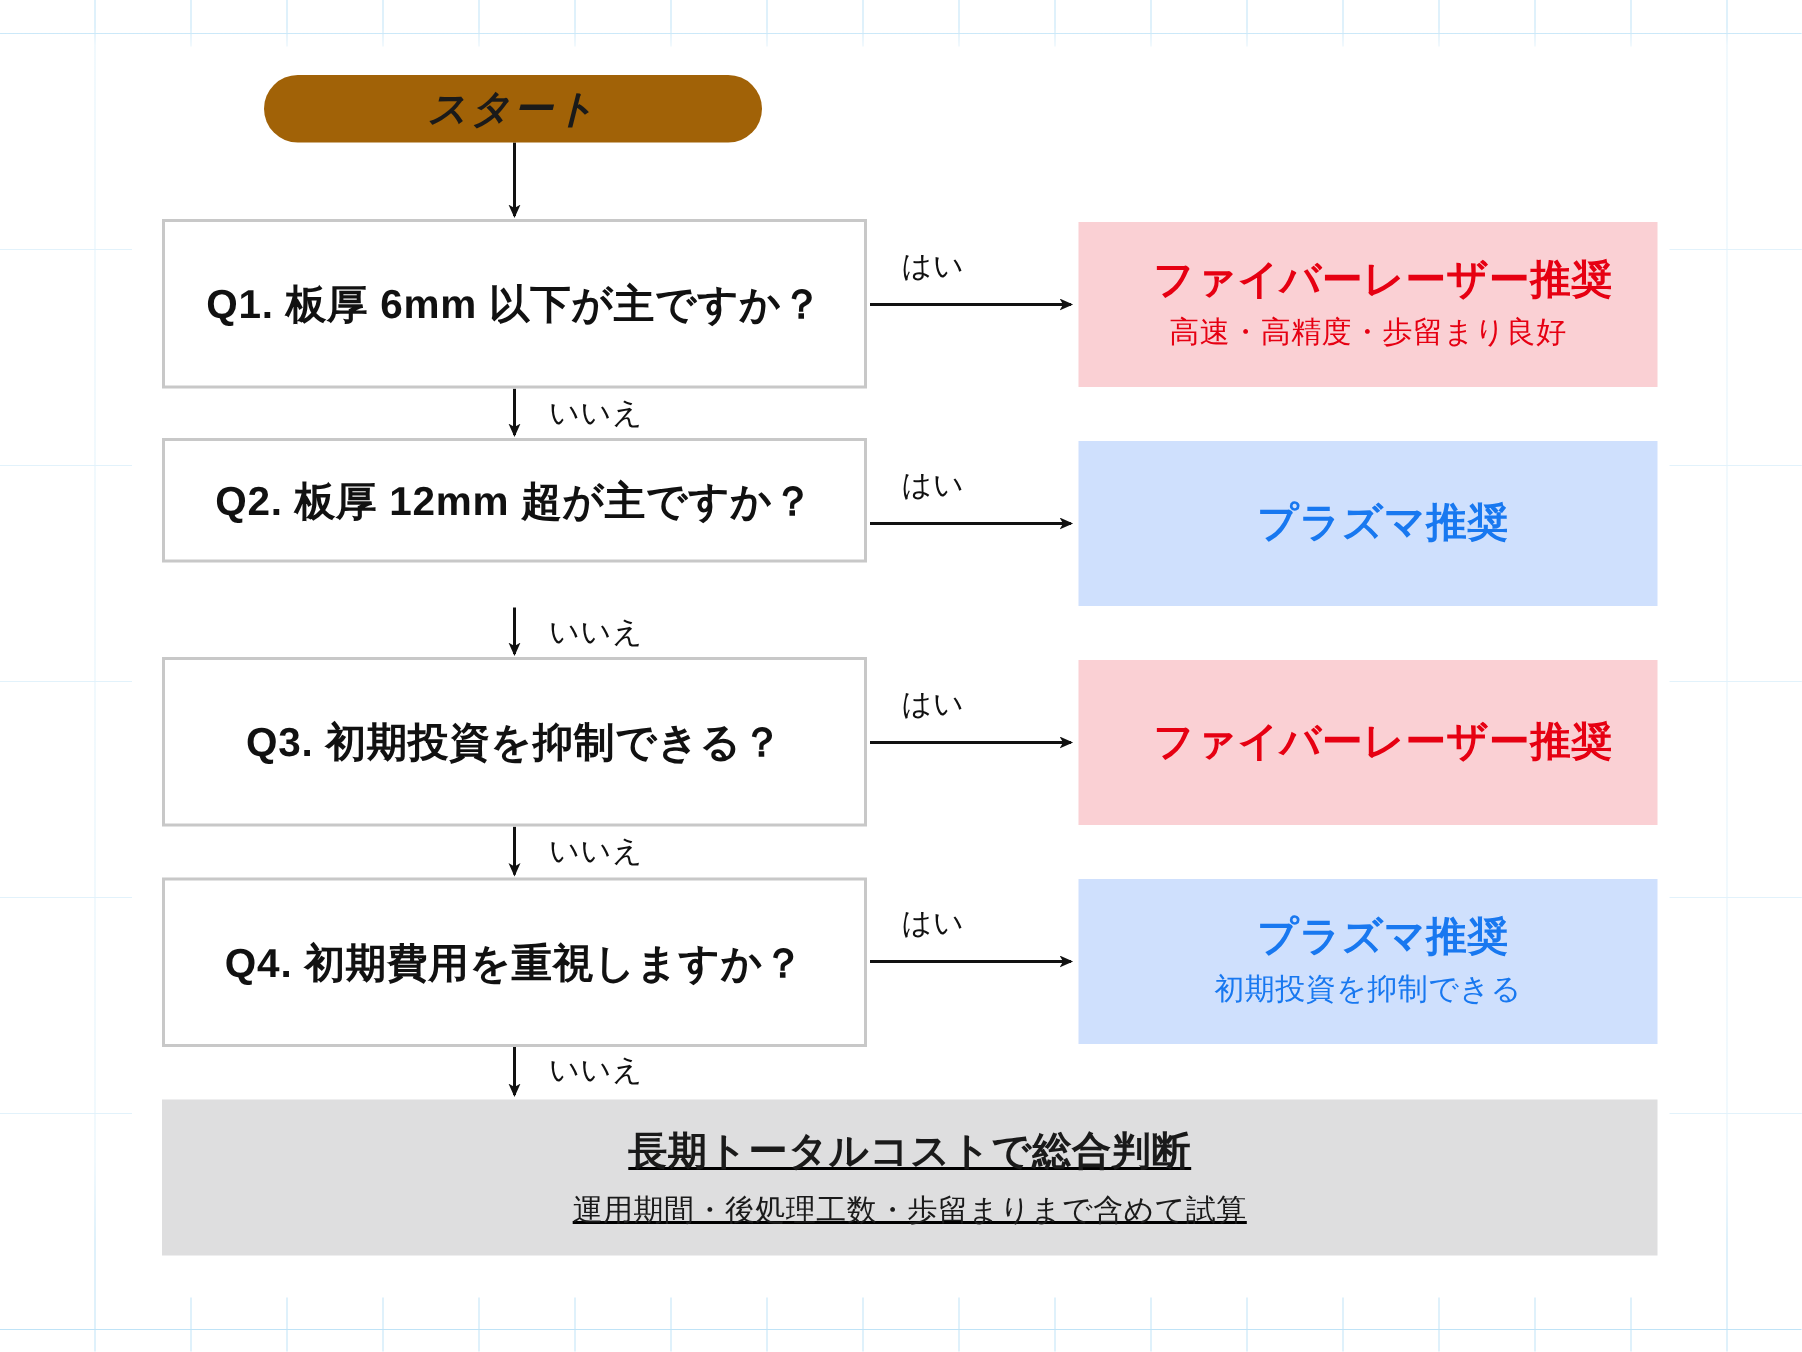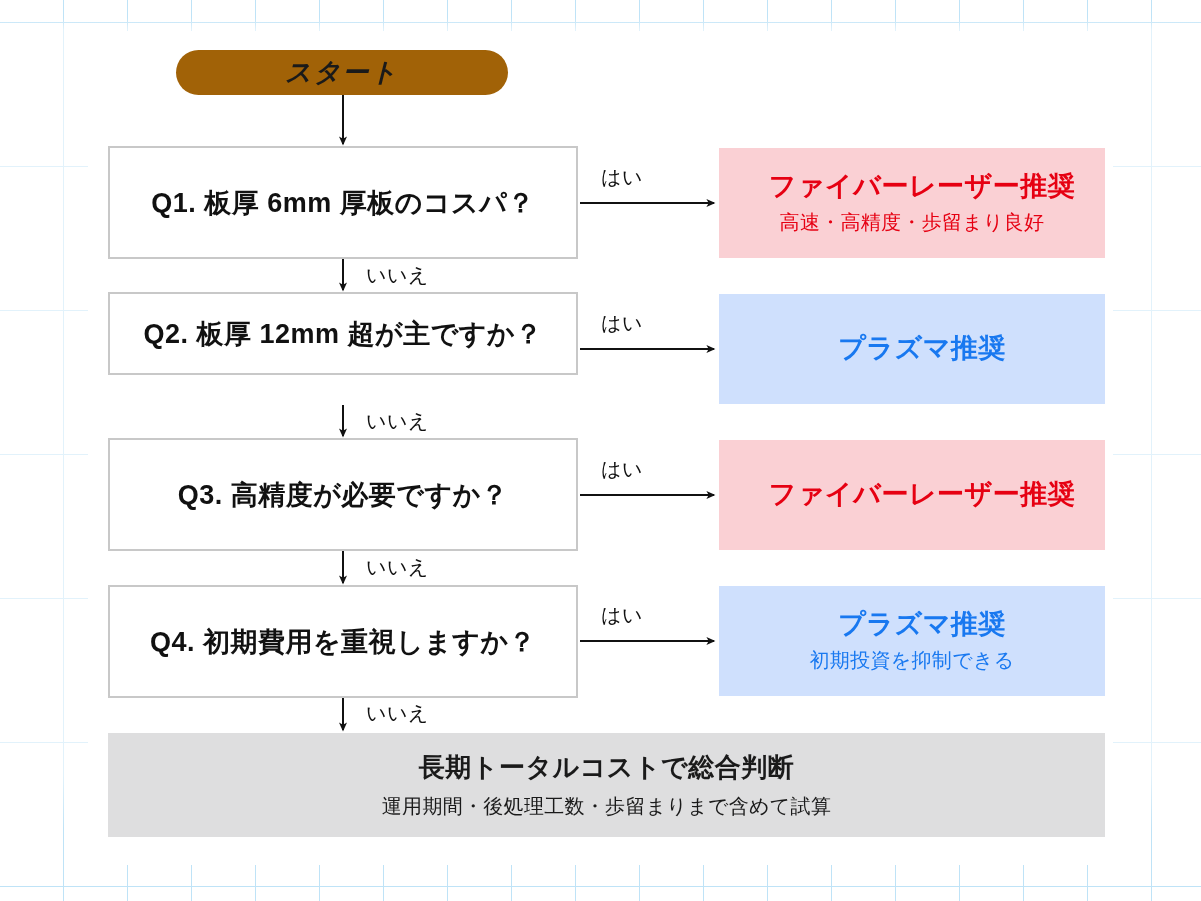--- a/index.html
+++ b/index.html
@@ -52,21 +52,21 @@
   }
   .resbox .res-title{font-weight:bold;font-size:27px;letter-spacing:.5px;line-height:1.18;margin-left:20px;}
   .resbox .res-sub{font-size:20px;letter-spacing:.3px;line-height:1.3;margin-top:6px;}
   .resbox.pink{background:#fad0d4;}
   .resbox.pink .res-title,.resbox.pink .res-sub{color:#e60012;}
   .resbox.blue{background:#cfe0fd;text-align:center;}
   .resbox.blue .res-title,.resbox.blue .res-sub{color:#1878f0;}
 
   .finalbox{
     display:flex;flex-direction:column;align-items:center;justify-content:center;
-    background:#dededf;text-align:center;
+    background:#dededf;text-align:center;text-decoration:underline;
   }
   .finalbox .final-title{font-weight:bold;font-size:26px;color:#1a1a1a;letter-spacing:.5px;}
   .finalbox .final-sub{font-size:20px;color:#1a1a1a;letter-spacing:.3px;margin-top:8px;}
 
   .edge-label{
     position:absolute;font-size:20px;color:#111111;font-weight:normal;
     white-space:nowrap;letter-spacing:.5px;
   }
   #arrows{position:absolute;left:0;top:0;width:1201px;height:901px;pointer-events:none;}
 </style>
@@ -103,29 +103,29 @@
     <line x1="580" y1="495" x2="714" y2="495" stroke="#111111" stroke-width="2" marker-end="url(#ah)"></line>
 
     <line x1="580" y1="641" x2="714" y2="641" stroke="#111111" stroke-width="2" marker-end="url(#ah)"></line>
   </svg>
 
   <div class="node start-pill" style="left:176px;top:50px;width:332px;height:45px;">
     <span>スタート</span>
   </div>
 
   <div class="node qbox" style="left:108px;top:146px;width:470px;height:113px;">
-    <span>Q1. 板厚 6mm 厚板のコスパ？</span>
+    <span>Q1. 板厚 6mm 以下が主ですか？</span>
   </div>
 
   <div class="node qbox" style="left:108px;top:292px;width:470px;height:83px;justify-content:center;">
     <span>Q2. 板厚 12mm 超が主ですか？</span>
   </div>
 
   <div class="node qbox" style="left:108px;top:438px;width:470px;height:113px;">
-    <span>Q3. 高精度が必要ですか？</span>
+    <span>Q3. 初期投資を抑制できる？</span>
   </div>
 
   <div class="node qbox" style="left:108px;top:585px;width:470px;height:113px;">
     <span>Q4. 初期費用を重視しますか？</span>
   </div>
 
   <div class="node resbox pink" style="left:719px;top:148px;width:386px;height:110px;">
     <div class="res-title">ファイバーレーザー推奨</div>
     <div class="res-sub">高速・高精度・歩留まり良好</div>
   </div>

